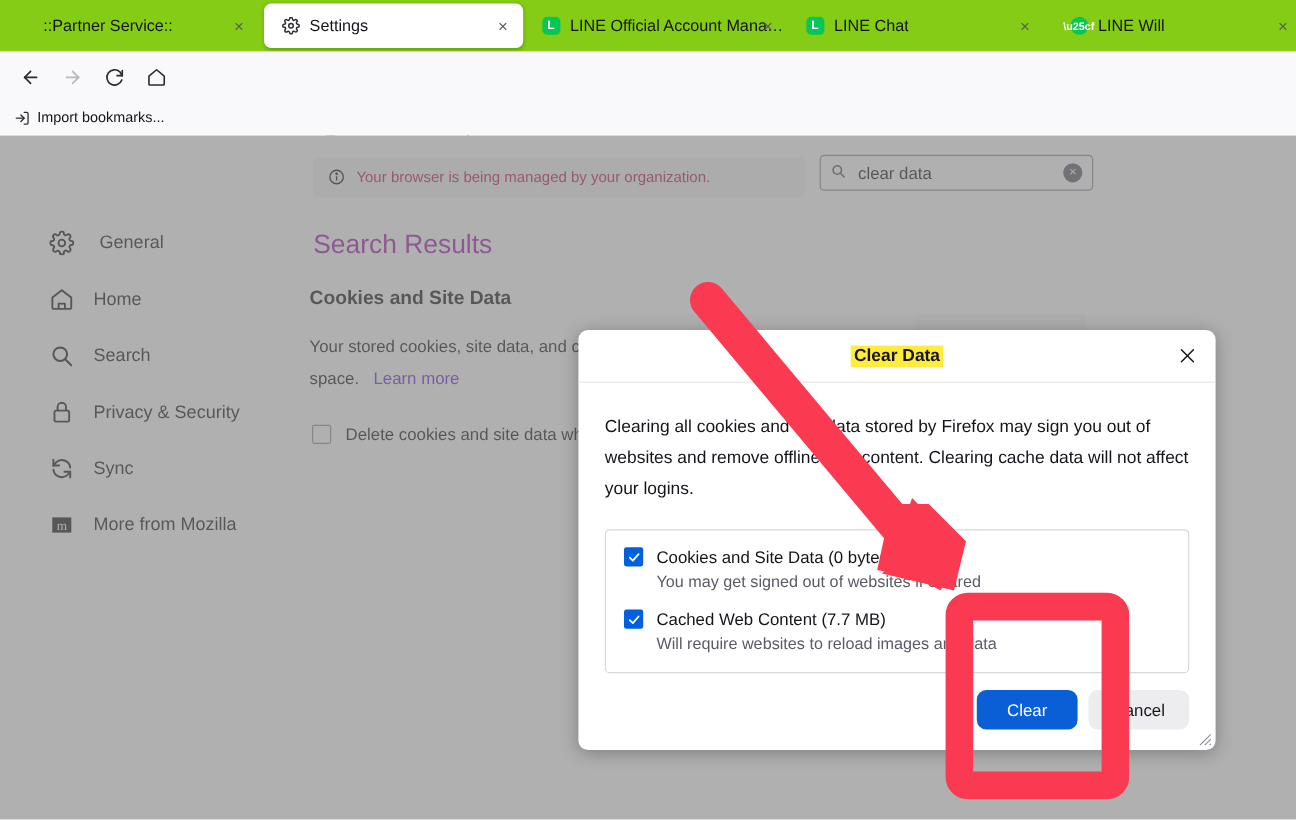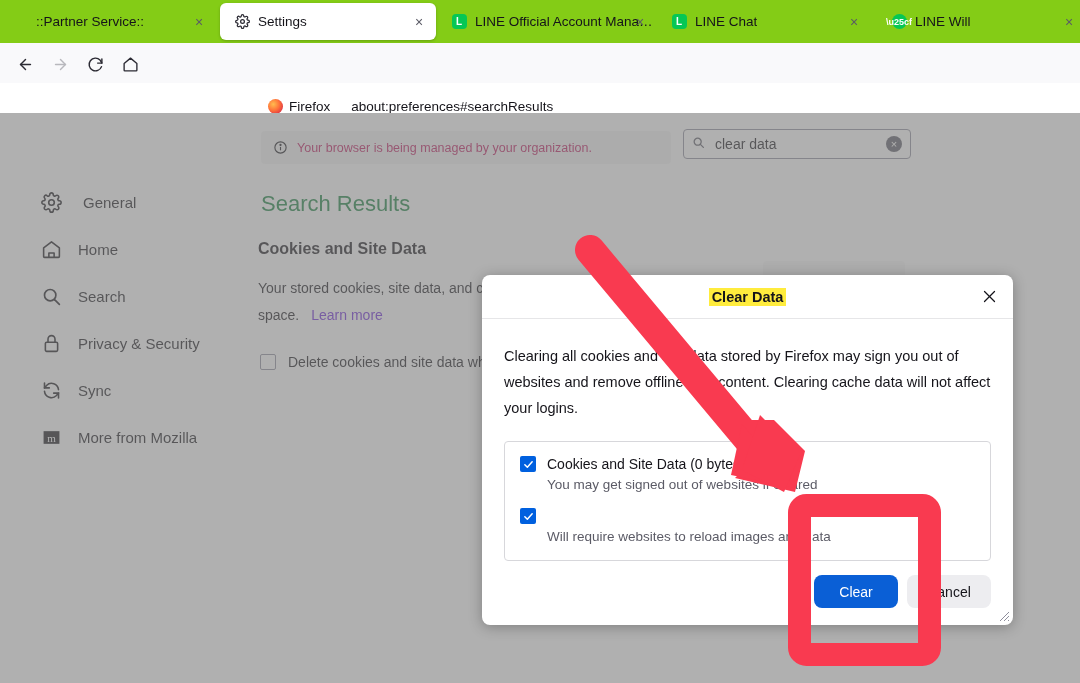--- a/index.html
+++ b/index.html
@@ -102,21 +102,21 @@
     display: flex; align-items: center; padding: 0 8px;
     font-size: 14px; color: #15141a;
   }
   .searchbox .magnifier { width: 15px; flex: 0 0 15px; color: #5b5b66; font-size: 13px; }
   .searchbox .sval { margin-left: 8px; flex: 1; }
   .searchbox .clearx {
     width: 16px; height: 16px; border-radius: 50%;
     background: #5b5b66; color: #fff; font-size: 11px; line-height: 16px;
     text-align: center; flex: 0 0 16px;
   }
-  .h-results { position: absolute; left: 21px; top: 78px; font-size: 22px; color: #15803d; }
+  .h-results { position: absolute; left: 21px; top: 78px; font-size: 22px; color: #a21caf; }
   .h-section { position: absolute; left: 18px; top: 127px; font-size: 16px; font-weight: bold; color: #15141a; }
   .desc {
     position: absolute; left: 18px; top: 162px; width: 420px;
     font-size: 14px; line-height: 27px; color: #15141a;
   }
   .desc a { color: #6d28d9; text-decoration: none; margin-left: 12px; }
   .ghost-btn {
     position: absolute; left: 523px; top: 148px; width: 142px; height: 32px;
     background: rgba(0,0,0,0.03); border-radius: 4px;
   }
@@ -268,20 +268,30 @@
 
     <div class="urlbar">
       <div class="url-chip">
         <span class="ff-logo"></span>
         <span>Firefox</span>
       </div>
       <span class="url-text">about:preferences#searchResults</span>
     </div>
   </div>
 
+  <div class="chrome-bookmarks">
+    <div class="bk-item">
+      <svg width="13" height="13" viewBox="0 0 24 24" fill="none" stroke="#2b2a33" stroke-width="2" stroke-linecap="round" stroke-linejoin="round">
+          <path d="M15 3h4a2 2 0 0 1 2 2v14a2 2 0 0 1-2 2h-4"></path>
+          <polyline points="10 17 15 12 10 7"></polyline>
+          <line x1="15" y1="12" x2="3" y2="12"></line>
+        </svg>
+      <span>Import bookmarks...</span>
+    </div>
+  </div>
 
   <div class="page">
 
     <div class="sidebar">
       <div class="side-item" style="top:78px;gap:21px;">
         <span class="side-ico">
           <svg width="21" height="21" viewBox="0 0 24 24" fill="none" stroke="#15141a" stroke-width="1.8">
               <circle cx="12" cy="12" r="3.2"></circle>
               <path d="M19.4 15a1.65 1.65 0 0 0 .33 1.82l.06.06a2 2 0 1 1-2.83 2.83l-.06-.06a1.65 1.65 0 0 0-1.82-.33 1.65 1.65 0 0 0-1 1.51V21a2 2 0 0 1-4 0v-.09A1.65 1.65 0 0 0 9 19.4a1.65 1.65 0 0 0-1.82.33l-.06.06a2 2 0 1 1-2.83-2.83l.06-.06a1.65 1.65 0 0 0 .33-1.82 1.65 1.65 0 0 0-1.51-1H3a2 2 0 0 1 0-4h.09A1.65 1.65 0 0 0 4.6 9a1.65 1.65 0 0 0-.33-1.82l-.06-.06a2 2 0 1 1 2.83-2.83l.06.06A1.65 1.65 0 0 0 9 4.6a1.65 1.65 0 0 0 1-1.51V3a2 2 0 0 1 4 0v.09a1.65 1.65 0 0 0 1 1.51 1.65 1.65 0 0 0 1.82-.33l.06-.06a2 2 0 1 1 2.83 2.83l-.06.06A1.65 1.65 0 0 0 19.4 9c.2.48.66.85 1.2.93H21a2 2 0 0 1 0 4h-.09a1.65 1.65 0 0 0-1.51 1z"></path>
             </svg>
@@ -401,20 +411,21 @@
           <div class="opt-sub">You may get signed out of websites if cleared</div>
         </div>
 
         <div class="opt">
           <div class="opt-main">
             <span class="cb-checked">
               <svg width="11" height="11" viewBox="0 0 24 24" fill="none" stroke="#ffffff" stroke-width="3.2" stroke-linecap="round" stroke-linejoin="round">
                   <polyline points="4 12.5 9.5 18 20 6"></polyline>
                 </svg>
             </span>
+            <span>Cached Web Content (7.7 MB)</span>
           </div>
           <div class="opt-sub">Will require websites to reload images and data</div>
         </div>
       </div>
     </div>
 
     <div class="dlg-foot">
       <button class="btn btn-primary">Clear</button>
       <button class="btn btn-secondary">Cancel</button>
     </div>

